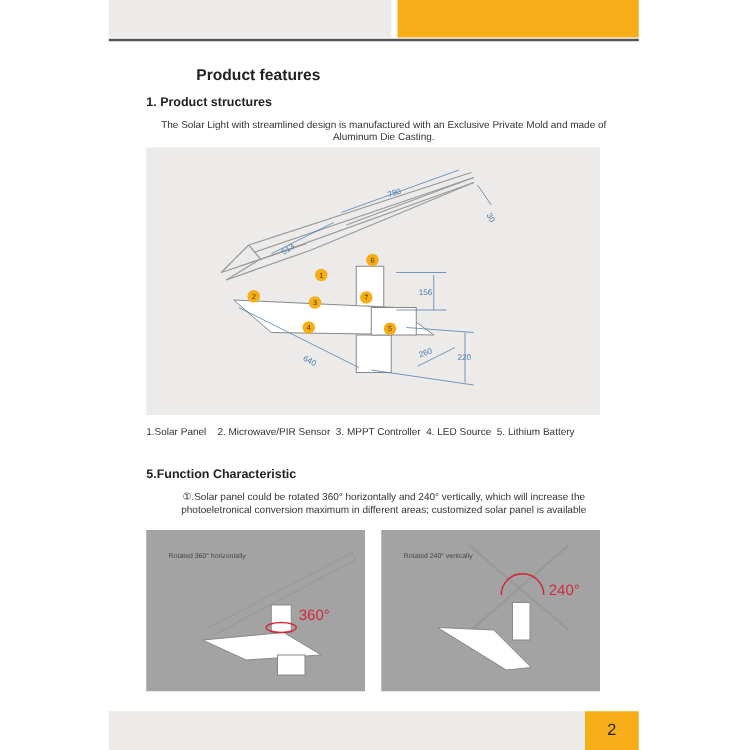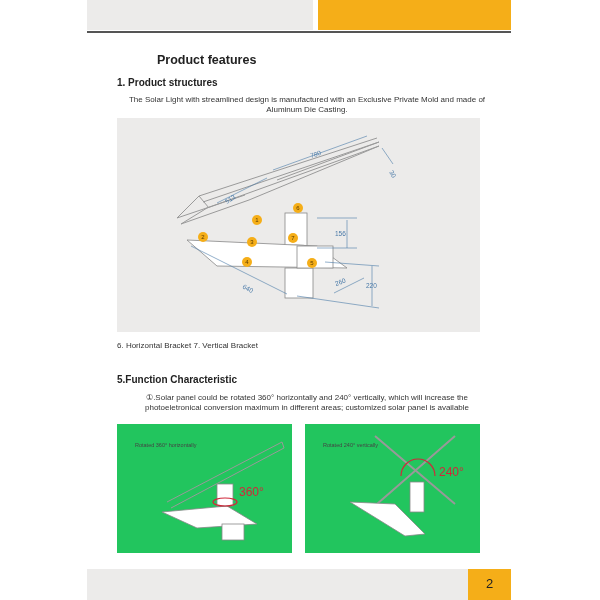--- a/index.html
+++ b/index.html
@@ -8,21 +8,21 @@
   .hdr-orange { position:absolute; left:318px; top:0; width:193px; height:30px; background:#f5ae18; }
   .hdr-line { position:absolute; left:87px; top:31px; width:424px; height:2px; background:#555; }
   .h1 { position:absolute; left:117px; top:53px; font-size:12.5px; font-weight:bold; color:#222;margin-left:40px; }
   .h2 { position:absolute; left:117px; top:77px; font-size:10px; font-weight:bold; color:#222; }
   .p { position:absolute; left:117px; font-size:8px; line-height:10px; color:#333; width:380px;text-align:center; }
   .p1 { top:95px; }
   .diagram { position:absolute; left:117px; top:118px; width:363px; height:214px; background:#ecebea; }
   .legend { position:absolute; left:117px; top:341px; font-size:8px; line-height:10px; color:#333; width:380px; }
   .h2b { position:absolute; left:117px; top:374px; font-size:10px; font-weight:bold; color:#222; }
   .p2 { top:393px; }
-  .panel { position:absolute; top:424px; height:129px; background:#22c55e; }
+  .panel { position:absolute; top:424px; height:129px; background:#a3a3a3; }
   .panel-l { left:117px; width:175px; }
   .panel-r { left:305px; width:175px; }
   .panel .cap { position:absolute; left:18px; top:18px; font-size:5.5px; color:#444; }
   .ftr-gray { position:absolute; left:87px; top:569px; width:381px; height:31px; background:#ecebea; }
   .ftr-orange { position:absolute; left:468px; top:569px; width:43px; height:31px; background:#f5ae18; }
   .pg { position:absolute; left:0; right:0; top:7px; text-align:center; font-size:13px; color:#222; }
   svg text { font-family:"Liberation Sans", sans-serif; }
 </style>
 </head>
 <body>
@@ -95,21 +95,21 @@
         <text x="195" y="147">5</text>
       <circle cx="181" cy="90" r="5" fill="#f5ae18"></circle>
         <text x="181" y="92">6</text>
       <circle cx="176" cy="120" r="5" fill="#f5ae18"></circle>
         <text x="176" y="122">7</text>
     </g>
   </svg>
 </div>
 
 <div class="legend">
-  <div>6. Horizontal Bracket  7. Vertical Bracket</div>
+  <div style="white-space:pre">1.Solar Panel    2. Microwave/PIR Sensor  3. MPPT Controller  4. LED Source  5. Lithium Battery</div>
 </div>
 
 <div class="h2b">5.Function Characteristic</div>
 <div class="p p2">①.Solar panel could be rotated 360° horizontally and 240° vertically, which will increase the photoeletronical conversion maximum in different areas; customized solar panel is available</div>
 
 <div class="panel panel-l">
   <div class="cap">Rotated 360°  horizontally</div>
   <svg width="175" height="119" viewBox="0 0 175 119">
     <g stroke="#999" fill="none" stroke-width="1">
       <line x1="50" y1="78" x2="165" y2="18"></line>

